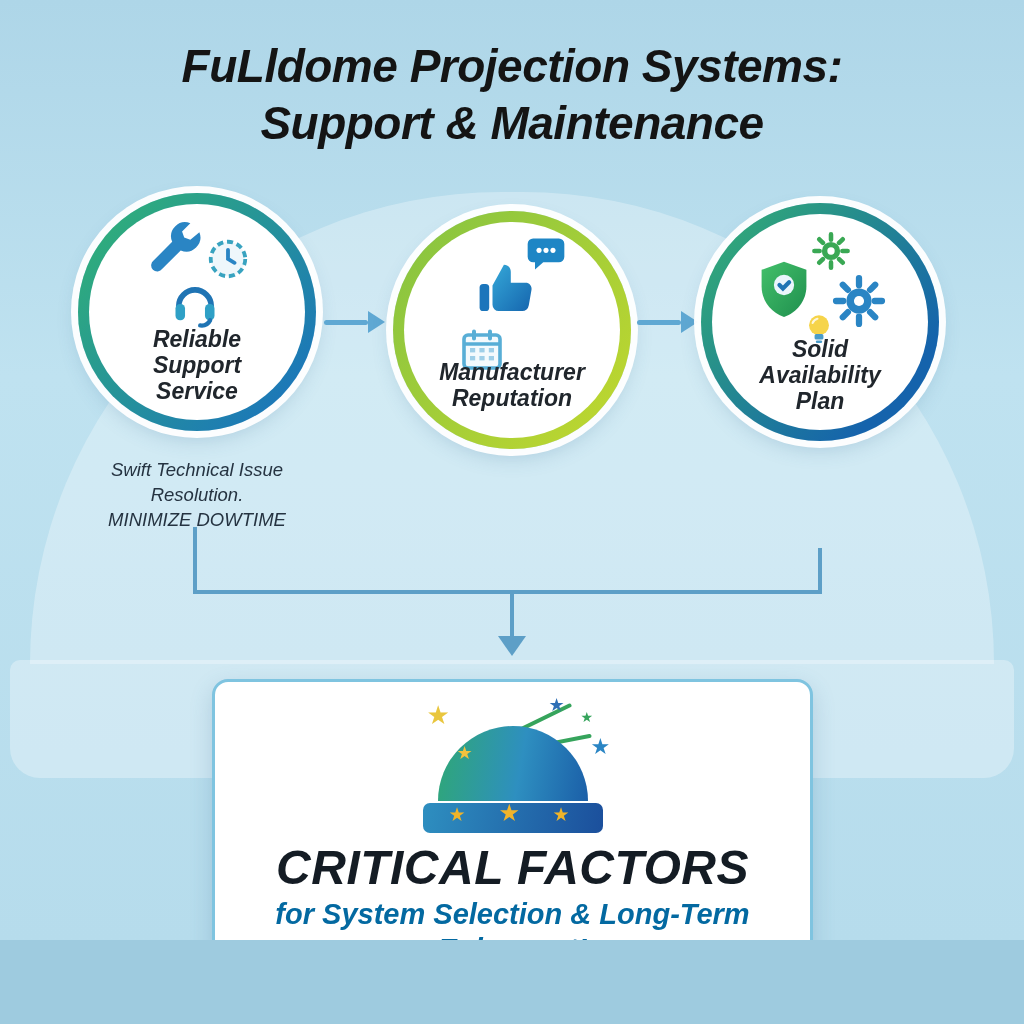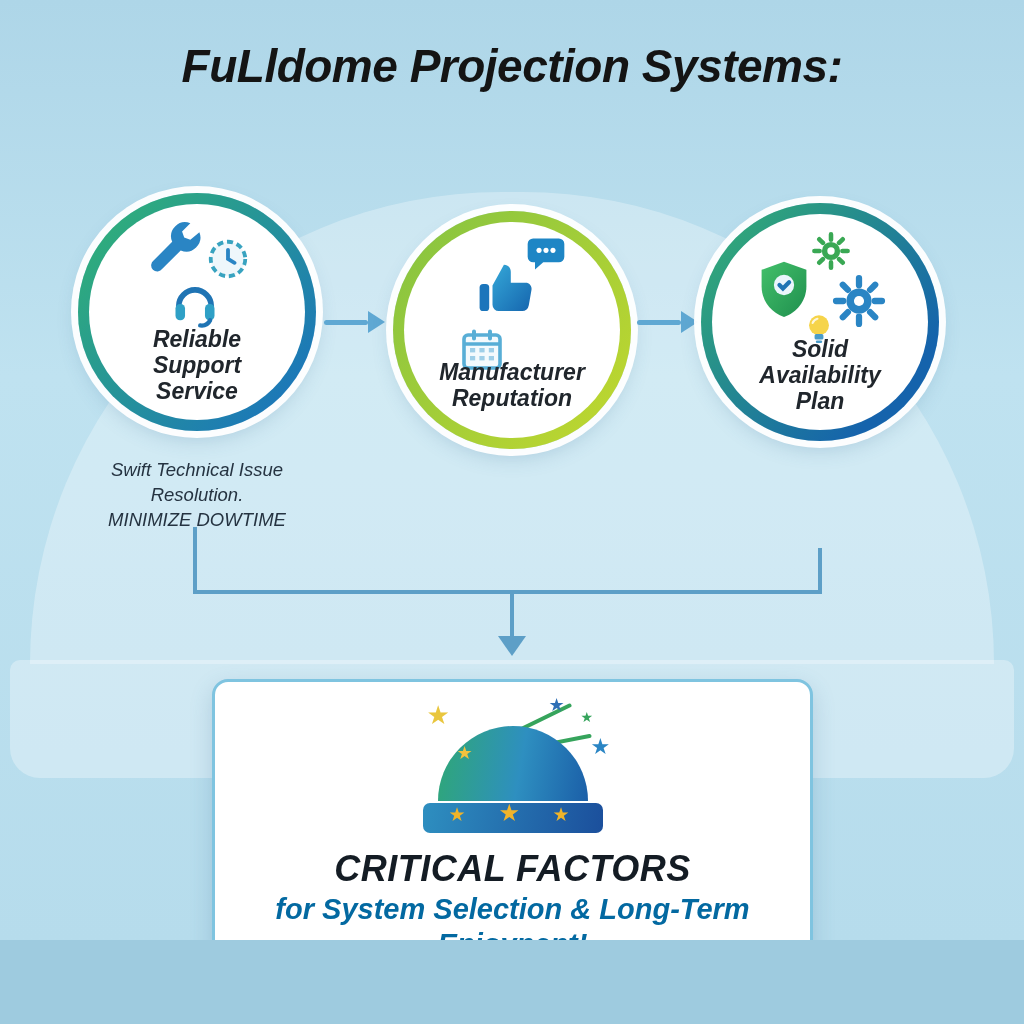--- a/index.html
+++ b/index.html
@@ -67,33 +67,34 @@
   .ray2{left:104px;top:54px;width:86px;transform:rotate(-11deg);}
   .star{position:absolute;line-height:1;}
   .st-yl-left{left:24px;top:6px;font-size:26px;color:#e9c63e;}
   .st-bl-top{left:146px;top:0px;font-size:18px;color:#2f6fb5;}
   .st-gr-tip{left:178px;top:14px;font-size:14px;color:#36a45c;}
   .st-bl-right{left:188px;top:40px;font-size:22px;color:#2a85c4;}
   .st-dome{left:54px;top:48px;font-size:18px;color:#f2c23e;}
   .st-b1{left:46px;top:109px;font-size:19px;color:#f0b42a;}
   .st-b2{left:96px;top:105px;font-size:24px;color:#f0b42a;}
   .st-b3{left:150px;top:109px;font-size:19px;color:#f0b42a;}
-  .box-title{font-size:36px;font-weight:800;color:#141c24;margin-top:12px;letter-spacing:0.5px;}
+  .box-title{font-size:48px;font-weight:800;color:#141c24;margin-top:4px;letter-spacing:0.5px;}
   .box-sub{font-size:29px;font-weight:700;color:#0369a1;line-height:1.22;margin-top:2px;}
 </style>
 </head>
 <body>
 
 <div class="canvas">
 
   <div class="bg-dome"></div>
   <div class="bg-band"></div>
 
   <div class="title">
     <div>FuLldome Projection Systems:</div>
+    <div>Support &amp; Maintenance</div>
   </div>
 
   <div class="circle c1">
     <div class="circle-inner">
       <svg class="ic ic-wrench" viewBox="0 0 24 24">
         <path d="M21.9 6.1a5.3 5.3 0 0 1-7 6.8L8 19.8a2.3 2.3 0 1 1-3.2-3.2l6.9-6.9a5.3 5.3 0 0 1 6.8-7l-3.1 3.1.8 2.3 2.3.8z" fill="#2a85c4"></path>
       </svg>
       <svg class="ic ic-clock" viewBox="0 0 24 24">
         <circle cx="12" cy="12" r="9" fill="#eef7fb" stroke="#38a3c0" stroke-width="2" stroke-dasharray="3.2 2"></circle>
         <path d="M12 7.2V12l3.4 2" stroke="#2a85c4" stroke-width="2" fill="none" stroke-linecap="round"></path>

